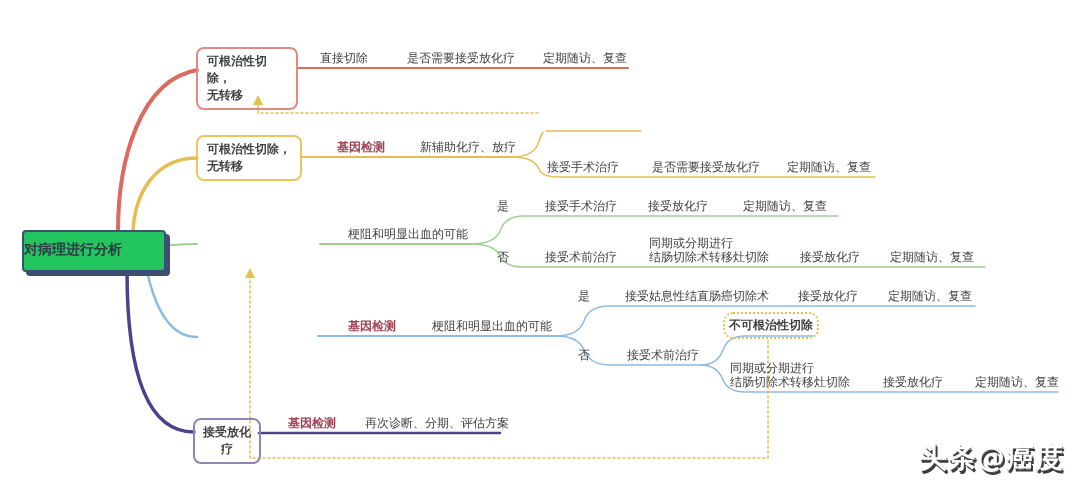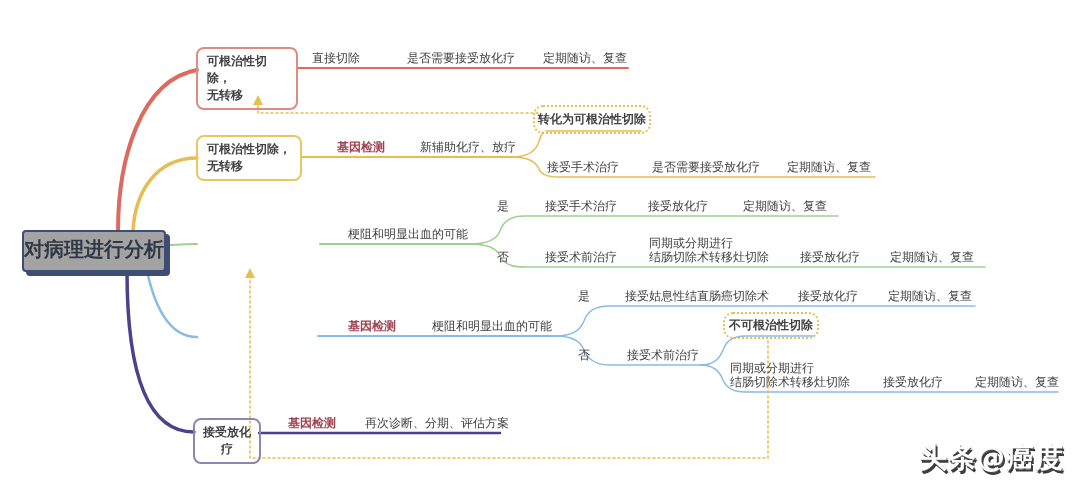--- a/index.html
+++ b/index.html
@@ -29,24 +29,24 @@
     border-radius:8px; padding:4px 9px; font-size:12px; line-height:17px;
     font-weight:700; white-space:pre-line; background:transparent;
   }
   .box-red{border:2px solid var(--c-box-red);}
   .box-yellow{border:2px solid var(--c-box-yellow);}
   .box-green{border:2px solid var(--c-box-green);}
   .box-blue{border:2px solid var(--c-box-blue);}
   .box-purple{border:2px solid var(--c-purple-box);}
   .root-box{
     position:absolute; z-index:3; box-sizing:border-box; left:22px; top:230px;
-    width:144px; height:42px; background:#a3a3a3;
+    width:144px; height:42px; background:#22c55e;
     border:2.5px solid var(--c-root); border-radius:4px;
     box-shadow:4px 4px 0 0 var(--c-root);
-    font-size:20px; font-weight:bold; text-align:left; line-height:34px;
+    font-size:14px; font-weight:bold; text-align:left; line-height:34px;
     color:#2f3845;
   }
   .dashed-box{
     position:absolute; z-index:2; box-sizing:border-box;
     border:2px dotted var(--c-dashed); border-radius:10px;
     font-size:12px; font-weight:600; text-align:center; background:transparent;
     color:var(--c-text);
   }
   .watermark{
     position:absolute; z-index:4; right:16px; bottom:12px;
@@ -92,29 +92,28 @@
       <polygon class="fill-dashed" points="253,105 263,105 258,95"></polygon>
       <path class="stroke-dashed" stroke-width="1.6" stroke-dasharray="2 3" d="M768,341 L768,458 L250,458 L250,277"></path>
       <polygon class="fill-dashed" points="245,278 255,278 250,268"></polygon>
     </g>
   </svg>
 
   <div class="root-box">对病理进行分析</div>
 
   <div class="node-box box-red" style="left:196px;top:47px;width:102px;">可根治性切除，
 无转移</div>
-  <div class="lbl" style="left:312px;top:51px;">直接切除</div>
+  <div class="lbl" style="left:320px;top:51px;">直接切除</div>
   <div class="lbl" style="left:407px;top:51px;">是否需要接受放化疗</div>
   <div class="lbl" style="left:543px;top:51px;">定期随访、复查</div>
 
   <div class="node-box box-yellow" style="left:196px;top:135px;width:106px;">可根治性切除，
 无转移</div>
   <div class="lbl gene" style="left:337px;top:140px;">基因检测</div>
   <div class="lbl" style="left:420px;top:140px;">新辅助化疗、放疗</div>
-  <div class="dashed-box" style="left:533px;top:105px;width:118px;height:29px;line-height:25px;">转化为可根治性切除</div>
   <div class="lbl" style="left:547px;top:160px;">接受手术治疗</div>
   <div class="lbl" style="left:652px;top:160px;">是否需要接受放化疗</div>
   <div class="lbl" style="left:787px;top:160px;">定期随访、复查</div>
 
   <div class="lbl" style="left:348px;top:227px;">梗阻和明显出血的可能</div>
   <div class="lbl" style="left:497px;top:199px;">是</div>
   <div class="lbl" style="left:545px;top:199px;">接受手术治疗</div>
   <div class="lbl" style="left:648px;top:199px;">接受放化疗</div>
   <div class="lbl" style="left:743px;top:199px;">定期随访、复查</div>
   <div class="lbl" style="left:497px;top:250px;">否</div>

